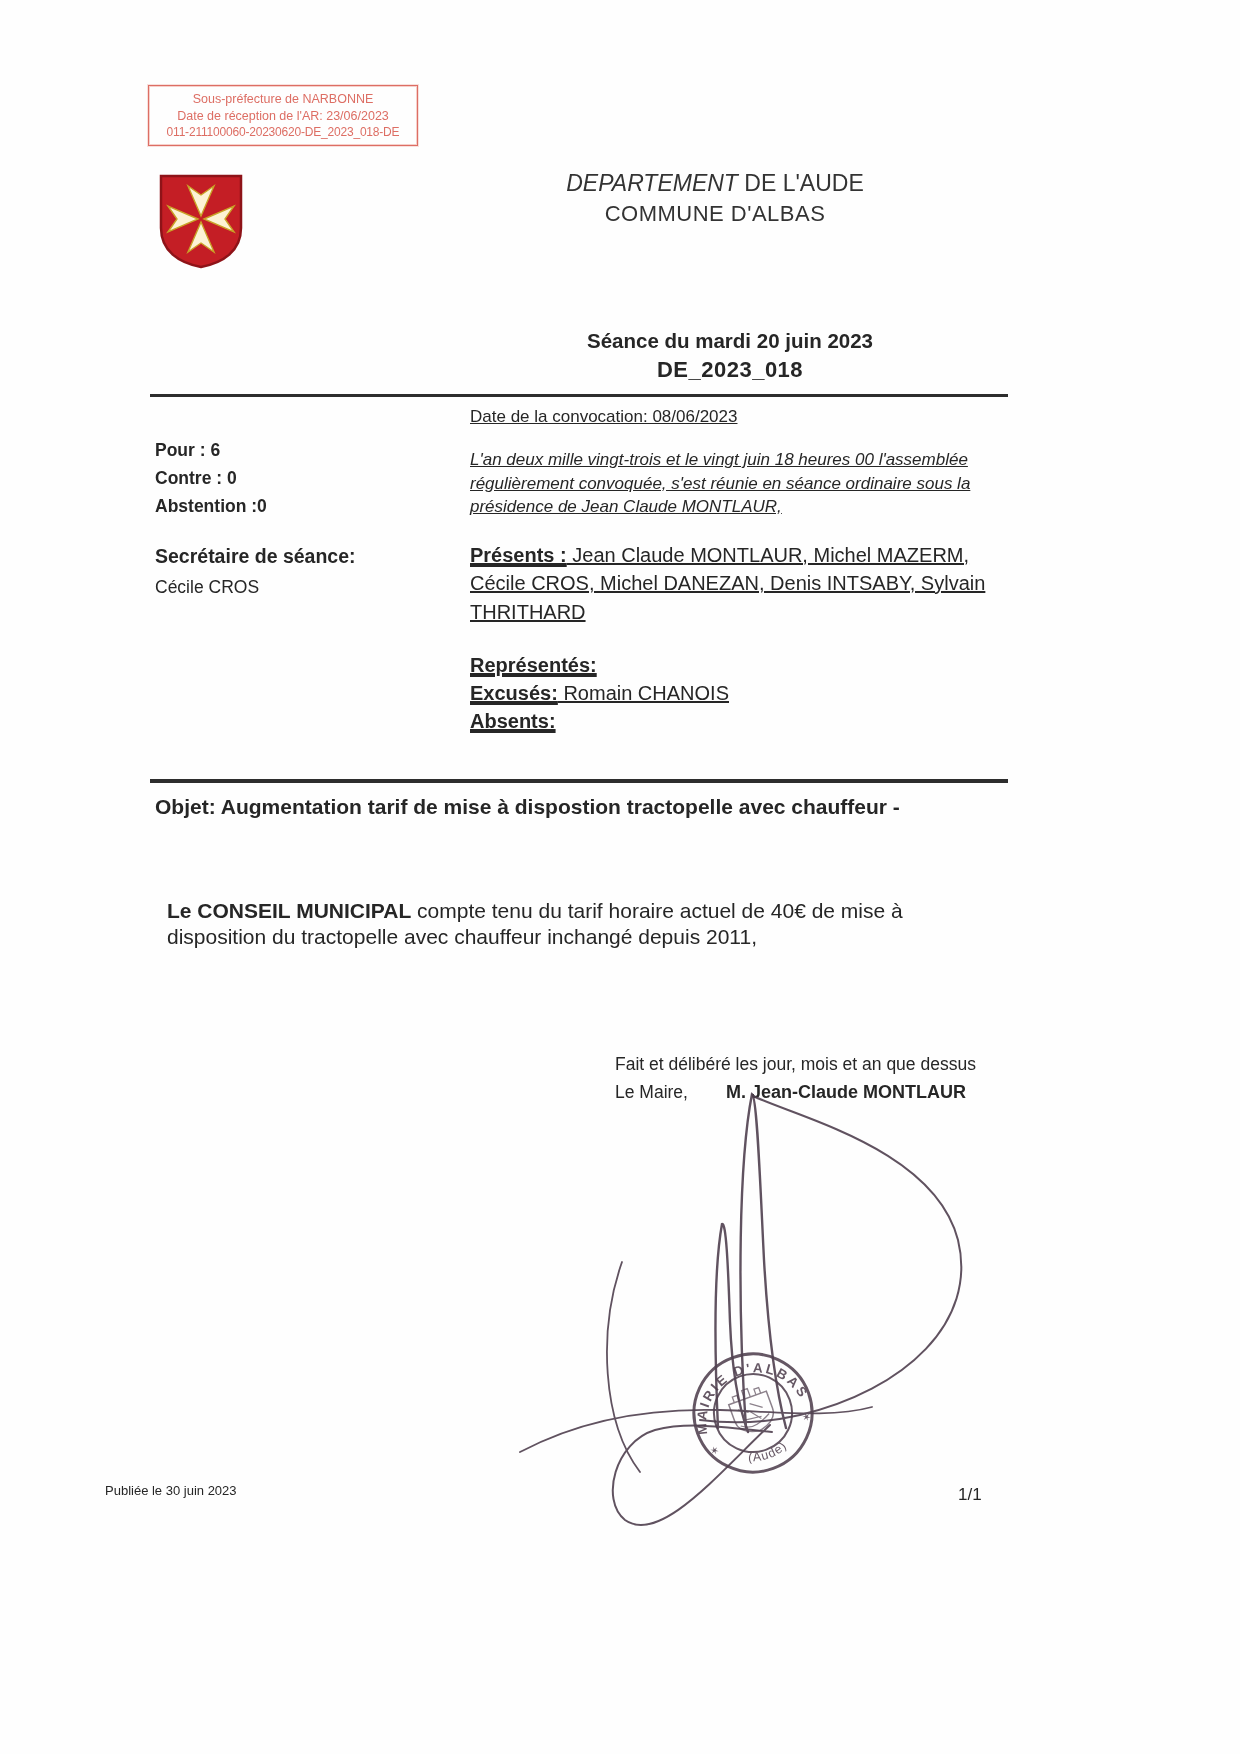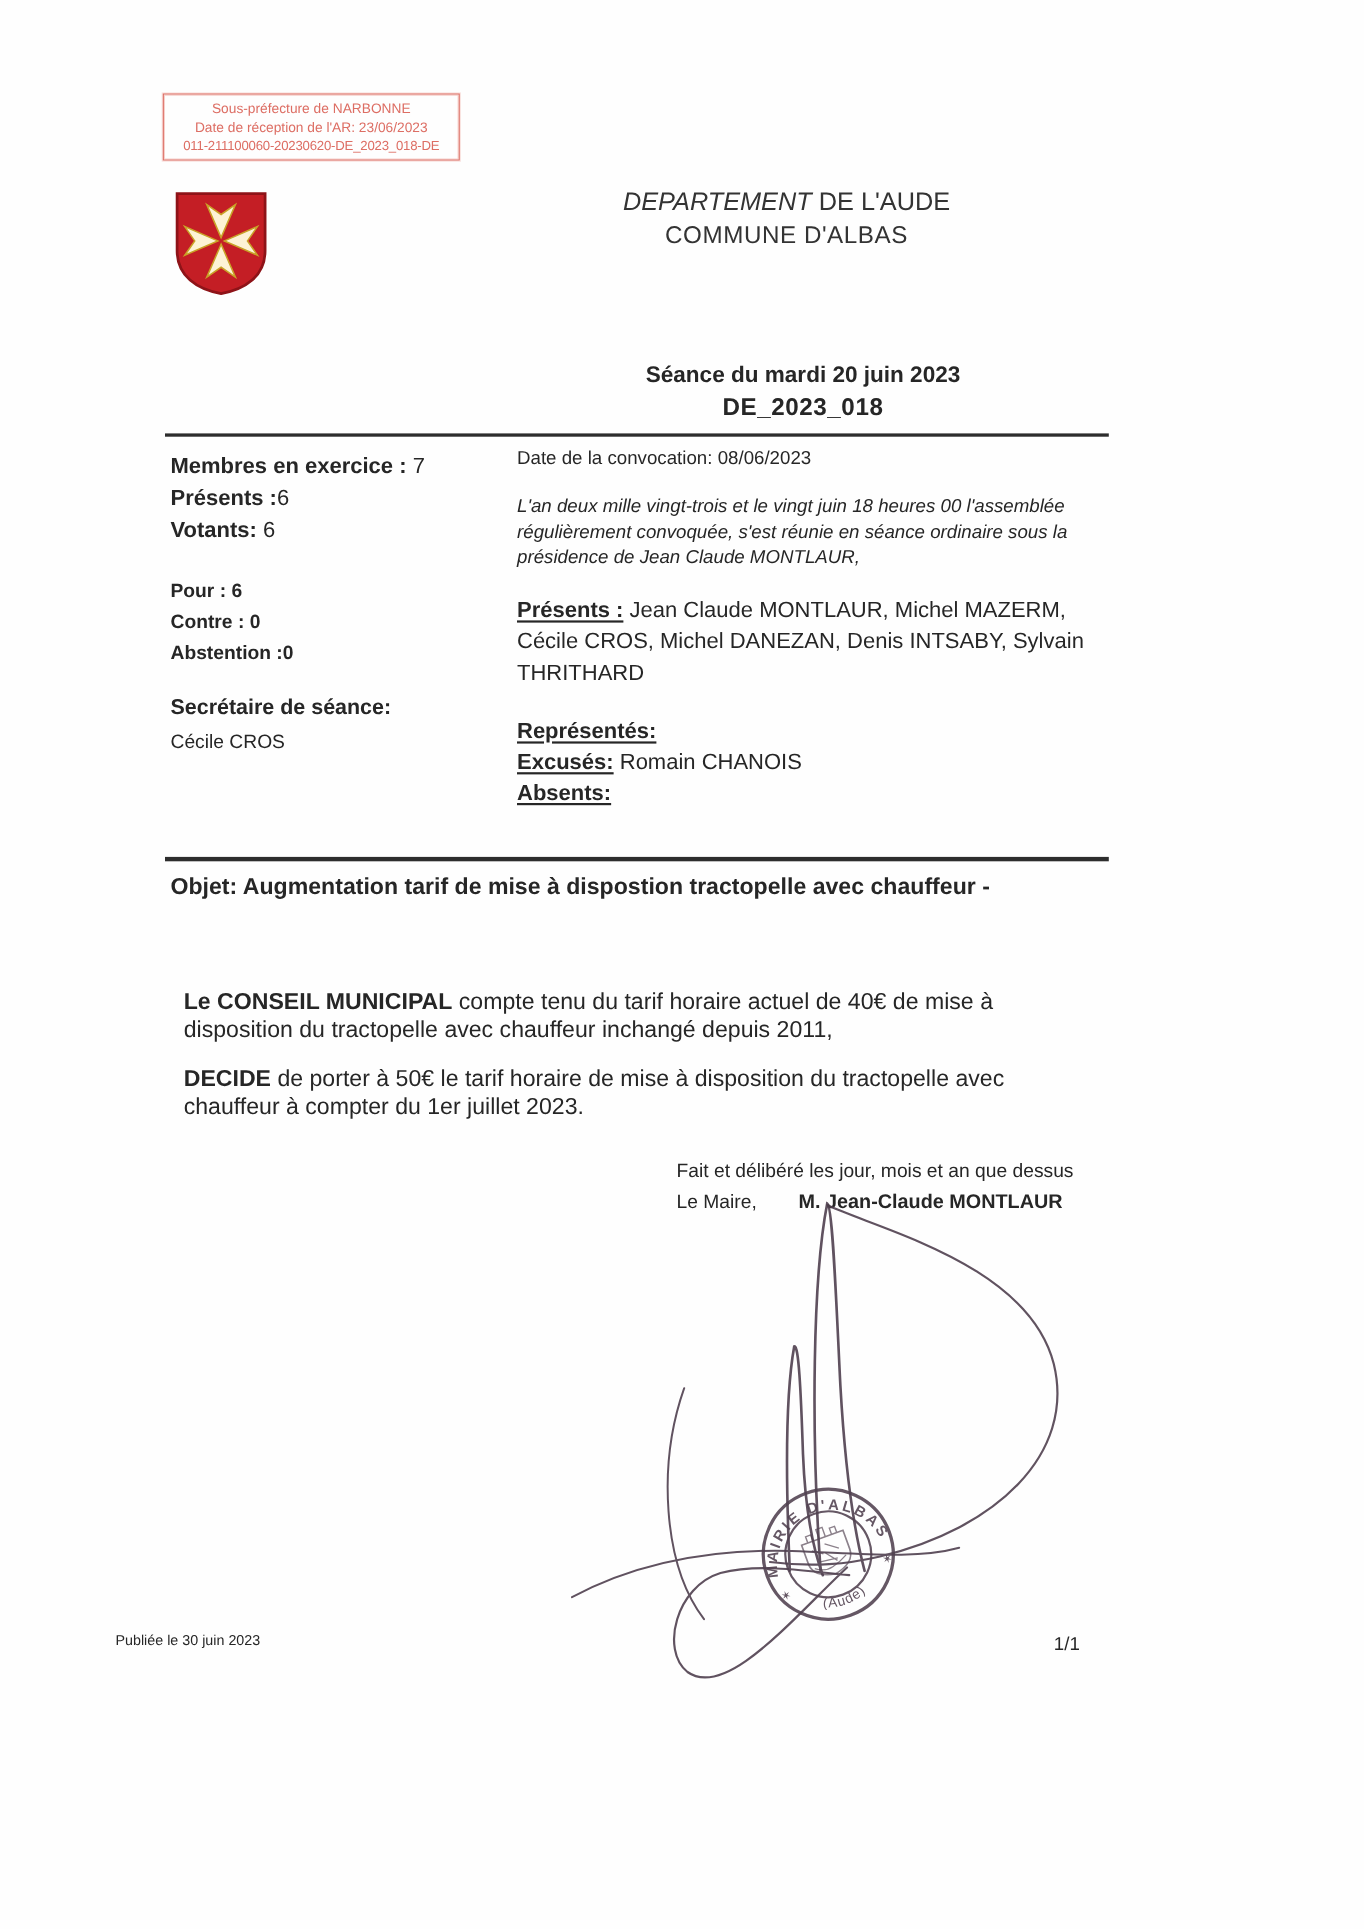--- a/index.html
+++ b/index.html
@@ -41,21 +41,21 @@
 
   
   .leftcol{left:155px;top:410px;width:310px;}
   .lc-b1{font-size:20px;line-height:29px;font-weight:bold;}
   .lc-b1 .val{font-weight:normal;}
   .lc-b2{margin-top:26px;font-size:17.5px;line-height:28px;font-weight:bold;}
   .lc-sec{margin-top:25px;font-size:19.5px;font-weight:bold;}
   .lc-name{margin-top:9px;font-size:17.5px;}
 
   
-  .rightcol{left:470px;top:405px;width:542px;}
+  .rightcol{left:470px;top:405px;width:542px;text-decoration:underline;}
   .convoc{font-size:17px;line-height:23px;}
   .preamble{font-size:17px;line-height:23.5px;font-style:italic;margin-top:20px;}
   .presents{font-size:20px;line-height:28.5px;margin-top:22px;}
   .ulab{font-weight:bold;text-decoration:underline;text-decoration-thickness:2px;text-underline-offset:3px;}
   .repr{font-size:20px;line-height:28px;margin-top:25px;}
   .excu{font-size:20px;line-height:28px;}
   .abse{font-size:20px;line-height:28px;}
 
   
   .objet{left:155px;top:791px;width:860px;font-size:21px;line-height:31px;font-weight:bold;}
@@ -97,25 +97,20 @@
 
   <div class="abs hdr2">COMMUNE D'ALBAS</div>
   <div class="abs hdr1"><span class="it">DEPARTEMENT</span><span> DE L'AUDE</span></div>
 
   <div class="abs seance">Séance du mardi 20 juin 2023</div>
   <div class="abs ref">DE_2023_018</div>
 
   <div class="abs rule" style="left:150px;top:394px;width:858px;height:3px;"></div>
 
   <div class="abs leftcol">
-    <div class="lc-b1">
-      <div><span>Membres en exercice :</span><span class="val"> 7</span></div>
-      <div><span>Présents :</span><span class="val">6</span></div>
-      <div><span>Votants:</span><span class="val"> 6</span></div>
-    </div>
     <div class="lc-b2">
       <div>Pour : 6</div>
       <div>Contre : 0</div>
       <div>Abstention :0</div>
     </div>
     <div class="lc-sec">Secrétaire de séance:</div>
     <div class="lc-name">Cécile CROS</div>
   </div>
 
   <div class="abs rightcol">
@@ -125,21 +120,20 @@
     <div class="repr"><span class="ulab">Représentés:</span></div>
     <div class="excu"><span class="ulab">Excusés:</span><span>  Romain CHANOIS</span></div>
     <div class="abse"><span class="ulab">Absents:</span></div>
   </div>
 
   <div class="abs rule" style="left:150px;top:779px;width:858px;height:4px;"></div>
 
   <div class="abs objet">Objet: Augmentation tarif de mise à dispostion tractopelle avec chauffeur -</div>
 
   <div class="abs para" style="top:898px;"><b>Le CONSEIL MUNICIPAL</b><span> compte tenu du tarif horaire actuel de 40€ de mise à disposition du tractopelle avec chauffeur inchangé depuis 2011,</span></div>
-  <div class="abs para" style="top:968px;"><b>DECIDE</b><span> de porter à 50€ le tarif horaire de mise à disposition du tractopelle avec chauffeur à compter du 1er juillet 2023.</span></div>
 
   <div class="abs fait">
     <div>Fait et délibéré les jour, mois et an que dessus</div>
     <div><span>Le Maire,</span><span class="name">M. Jean-Claude MONTLAUR</span></div>
   </div>
 
   <svg class="abs sigsvg" viewBox="0 0 1240 1754">
     <g style="fill:none;stroke:var(--ink);stroke-width:2.4;stroke-linecap:round;opacity:.9">
       <path d="M 746,1428 C 737,1300 739,1160 752,1094 C 757,1096 760,1180 764,1260 C 768,1330 776,1390 786,1428"></path>
       <path d="M 753,1096 C 800,1118 935,1150 958,1240 C 978,1322 905,1390 800,1415 C 770,1422 740,1425 700,1420" style="stroke-width:2"></path>

